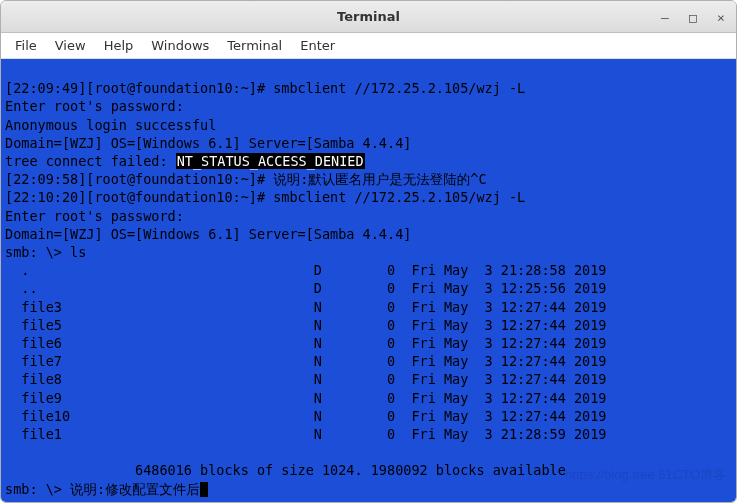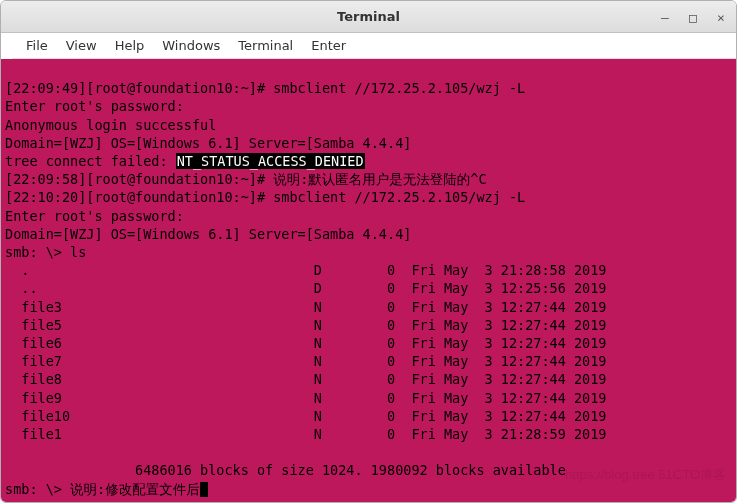--- a/index.html
+++ b/index.html
@@ -51,29 +51,28 @@
     .menubar {
       height: 26px;
       display: flex;
       align-items: center;
       gap: 2px;
       padding: 0 6px;
       font-family: "DejaVu Sans", sans-serif;
       font-size: 13px;
       color: #333;
       border-bottom: 1px solid #ddd;
-      margin-left: 11px;
     }
     .menubar span { padding: 3px 8px; cursor: pointer; }
     .terminal {
       padding: 2px 12px 4px 4px;
       font-size: 13.5px;
       line-height: 18.2px;
       color: #000;
-      background: #be185d;
+      background: #1d4ed8;
       white-space: pre;
       letter-spacing: 0px;
     }
     .hl {
       background: #000;
       color: #fff;
       padding: 0 1px;
     }
     .watermark {
       position: absolute;

